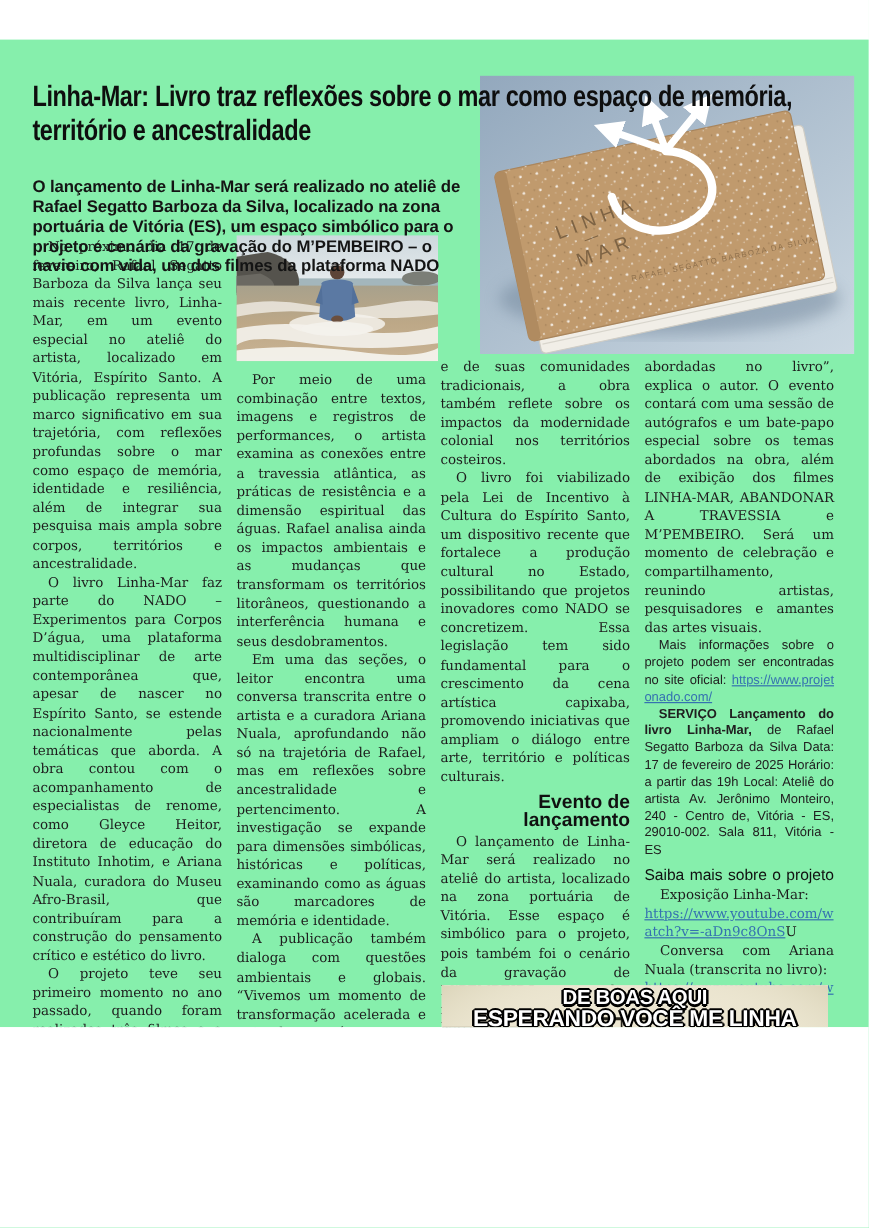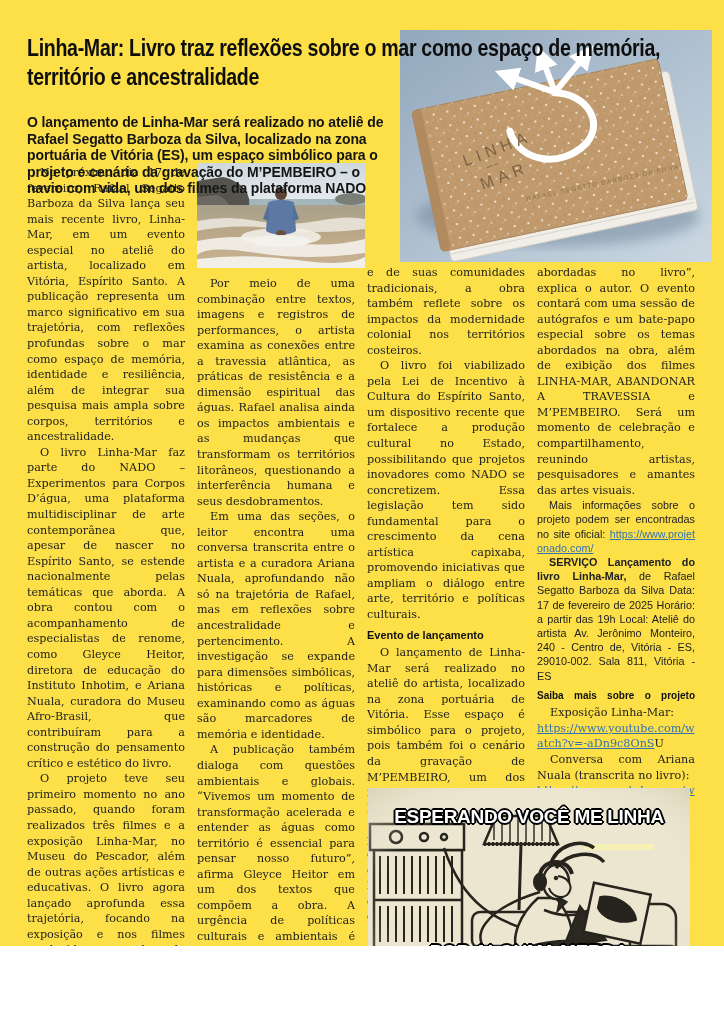--- a/index.html
+++ b/index.html
@@ -1,17 +1,17 @@
 <!DOCTYPE html>
 <html lang="pt"><head>
 <meta charset="utf-8">
 <style>
   html,body{margin:0;padding:0;background:#ffffff;}
-  .page{position:relative;width:724px;height:946px;background:#fde047;overflow:hidden;
-        font-family:"DejaVu Serif",serif;color:#1c1c1c;}
+  .page{position:relative;width:724px;height:823px;background:#86efac;overflow:hidden;
+        font-family:"DejaVu Serif",serif;color:#1c1c1c;margin-top:33px;}
 
   
   .headline{position:absolute;left:27px;top:33px;z-index:3;color:#0e0e0e;
             font-family:"Liberation Sans",sans-serif;font-weight:bold;}
   .hl-line{font-size:24.5px;line-height:29px;white-space:nowrap;letter-spacing:-0.4px;
            transform:scaleX(0.80);transform-origin:0 50%;}
 
   .deck{position:absolute;left:27px;top:100px;width:372px;z-index:3;
         font-family:Liberation Sans, sans-serif;font-weight:bold;
         font-size:14px;line-height:16.6px;color:#141414;letter-spacing:-0.1px;}
@@ -25,23 +25,23 @@
   .col{position:absolute;width:158px;font-size:11.2px;line-height:15.55px;
        text-align:justify;color:#1d1d1d;z-index:1;}
   .col p{margin:0;text-indent:13px;}
   .col p.noindent{text-indent:0;}
   #col1{left:27px;top:165px;}
   #col2{left:197px;top:276px;}
   #col3{left:367px;top:265px;}
   #col4{left:537px;top:265px;}
 
   .section-heading{font-family:"Liberation Sans",sans-serif;font-weight:bold;
-       font-size:11px;text-align:left;text-indent:0;margin:5px 0 2px 0;color:#101010;}
-  .saiba-heading{font-family:"Liberation Sans",sans-serif;font-weight:bold;
-       font-size:10px;text-align:justify;text-align-last:justify;margin:5px 0 2px 0;color:#101010;}
+       font-size:16px;text-align:right;text-indent:0;margin:5px 0 2px 0;color:#101010;}
+  .saiba-heading{font-family:"Liberation Sans",sans-serif;font-weight:normal;
+       font-size:13px;text-align:justify;text-align-last:justify;margin:5px 0 2px 0;color:#101010;}
 
   .sans-block{font-family:"Liberation Sans",sans-serif;font-size:10.8px;
        line-height:14.2px;text-align:justify;margin-top:2px;color:#202020;}
   .link{color:#3572b0;text-decoration:underline;word-break:break-all;cursor:pointer;}
   .linkline{margin:0;text-indent:0;}
 
   
   .meme{position:absolute;left:368px;top:788px;width:322px;height:210px;
         background:#ece6d1;overflow:hidden;z-index:2;}
   .meme svg{position:absolute;inset:0;width:100%;height:100%;}
@@ -262,20 +262,21 @@
         <path d="M176 122 C196 130 212 128 224 120" fill="none" stroke-width="2.5"></path>
       </g>
 
       <g transform="rotate(12 248 126)">
         <rect x="220" y="100" width="58" height="50" fill="#ece6d1" stroke="#26241c" stroke-width="2.5"></rect>
         <path d="M228 112 c16 -7 38 2 42 16 c-14 9 -34 7 -42 -4 z" fill="#26241c"></path>
       </g>
 
       <rect x="0" y="0" width="322" height="210" fill="url(#vig)"></rect>
     </svg>
+    <div class="meme-text mt1">DE BOAS AQUI</div>
     <div class="meme-text mt2">ESPERANDO VOCÊ ME LINHA</div>
     <div class="meme-text mb1">POR ALGUMA MERDA</div>
     <div class="meme-text mb2">QUE VOCÊ MESMO FEZ.</div>
   </div>
 
   <div class="footer-bar">Página 4 - Ed. 04 - 1ª quinz. de fevereiro 2025</div>
 
 </div>
 
 </body></html>

